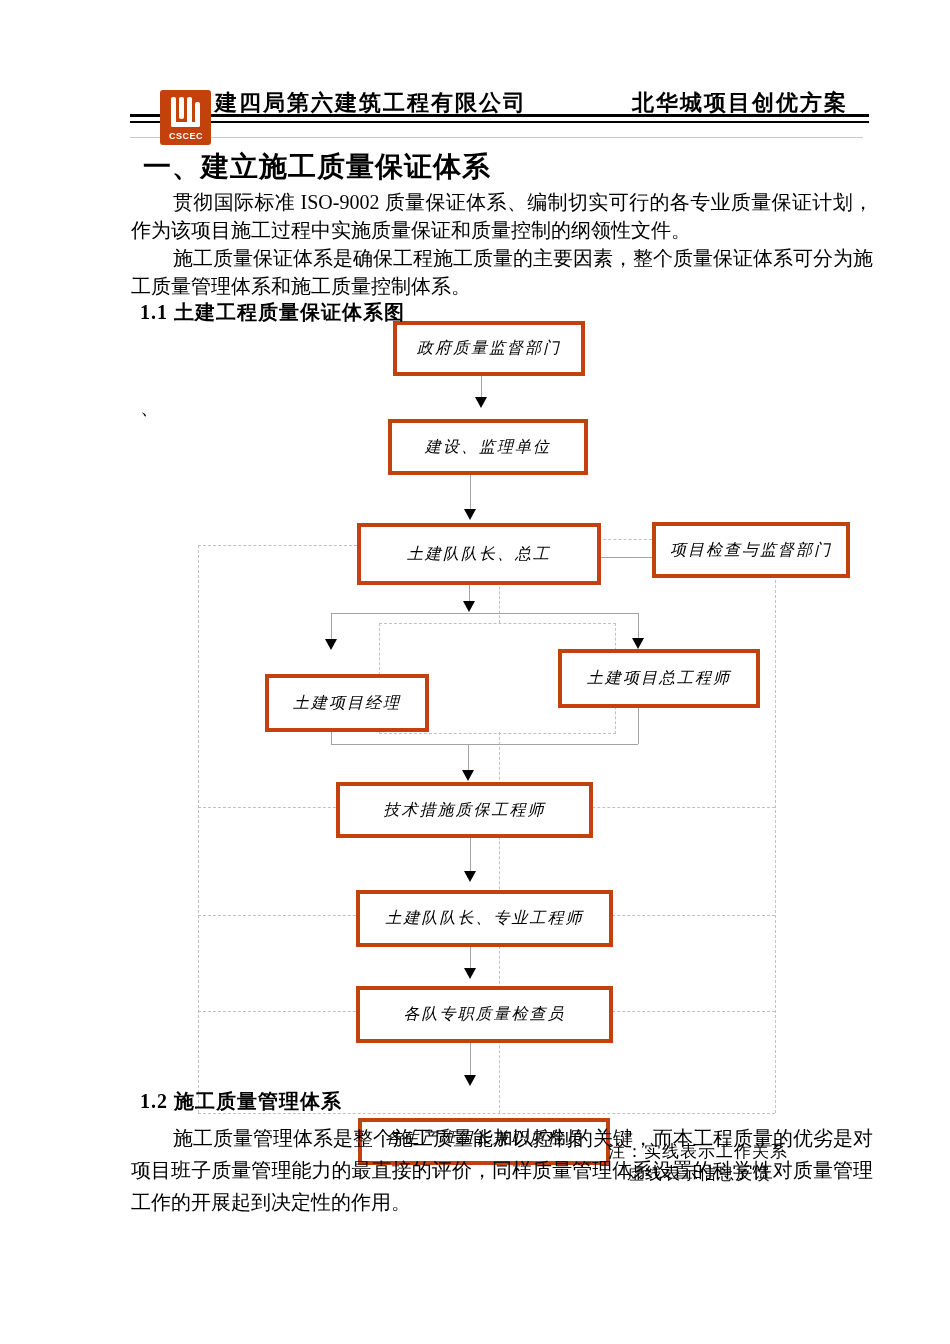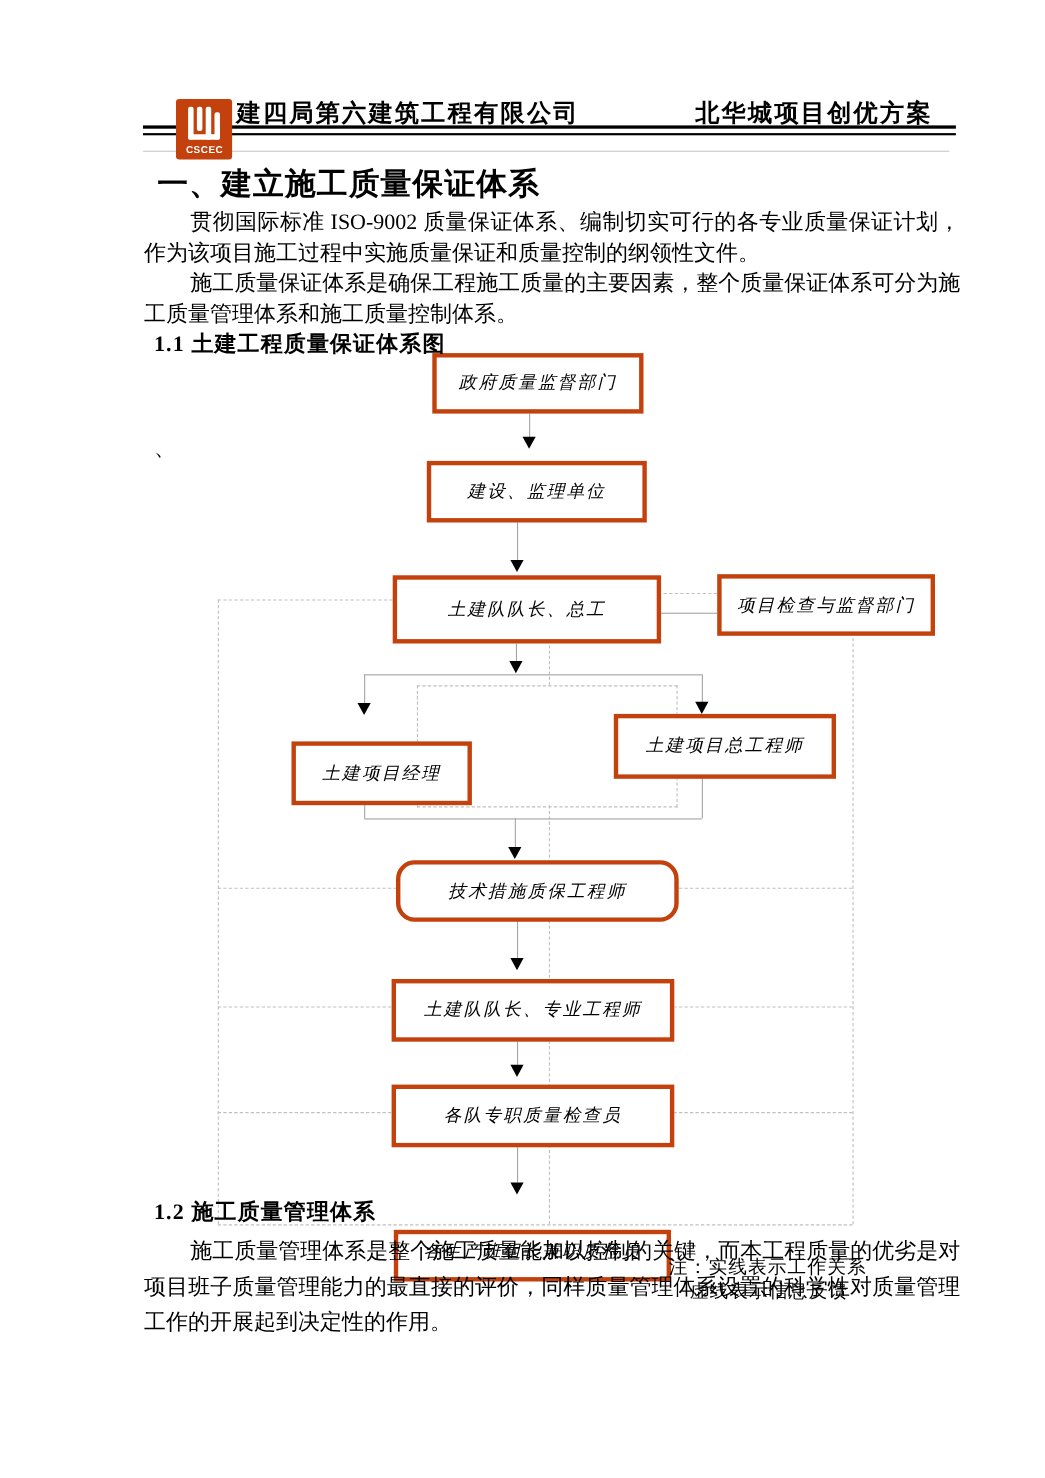--- a/index.html
+++ b/index.html
@@ -111,21 +111,21 @@
 
 <div class="stem-v" style="left:470px;top:1035px;height:40px;"></div>
 <div class="ahead" style="left:464px;top:1075px;"></div>
 
 <div class="fnode" style="left:393px;top:321px;width:184px;height:47px;">政府质量监督部门</div>
 <div class="fnode" style="left:388px;top:419px;width:192px;height:48px;">建设、监理单位</div>
 <div class="fnode" style="left:357px;top:523px;width:236px;height:54px;">土建队队长、总工</div>
 <div class="fnode" style="left:652px;top:522px;width:190px;height:48px;">项目检查与监督部门</div>
 <div class="fnode" style="left:265px;top:650px;width:156px;height:50px;margin-top:24px;">土建项目经理</div>
 <div class="fnode" style="left:558px;top:649px;width:194px;height:51px;">土建项目总工程师</div>
-<div class="fnode" style="left:360px;top:782px;width:249px;height:48px;border-radius:17px;">技术措施质保工程师</div>
+<div class="fnode" style="left:336px;top:782px;width:249px;height:48px;">技术措施质保工程师</div>
 <div class="fnode" style="left:356px;top:890px;width:249px;height:49px;">土建队队长、专业工程师</div>
 <div class="fnode" style="left:356px;top:986px;width:249px;height:49px;">各队专职质量检查员</div>
 <div class="fnode" style="left:358px;top:1093px;width:252px;height:47px;align-items:flex-start;padding-top:6px;box-sizing:border-box;margin-top:25px;">各生产班组长兼职质检员</div>
 
 <div class="abs heading" style="left:140px;top:1088px;">1.2 施工质量管理体系</div>
 
 <div class="para para3" style="left:131px;top:1122px;">施工质量管理体系是整个施工质量能加以控制的关键，而本工程质量的优劣是对项目班子质量管理能力的最直接的评价，同样质量管理体系设置的科学性对质量管理工作的开展起到决定性的作用。</div>
 
 <div class="note" style="left:608px;top:1140px;">注：实线表示工作关系</div>
 <div class="note" style="left:627px;top:1162px;">虚线表示信息反馈</div>

